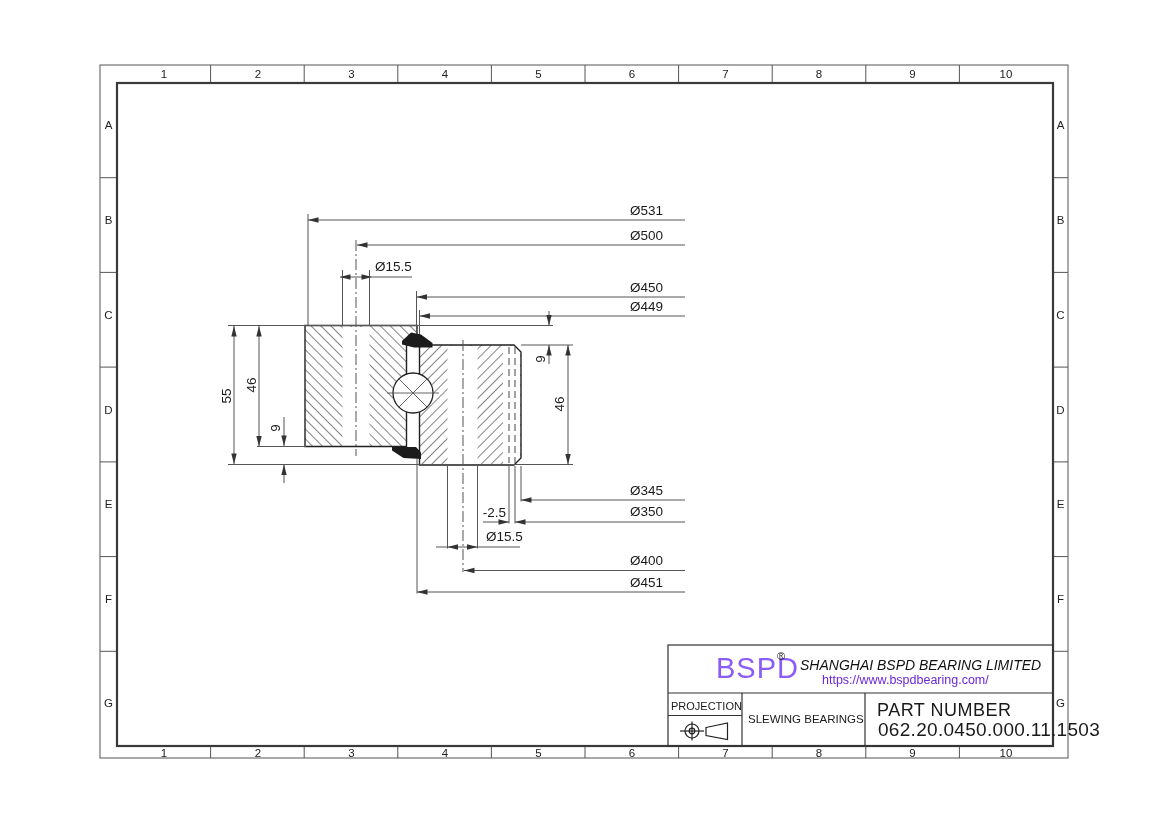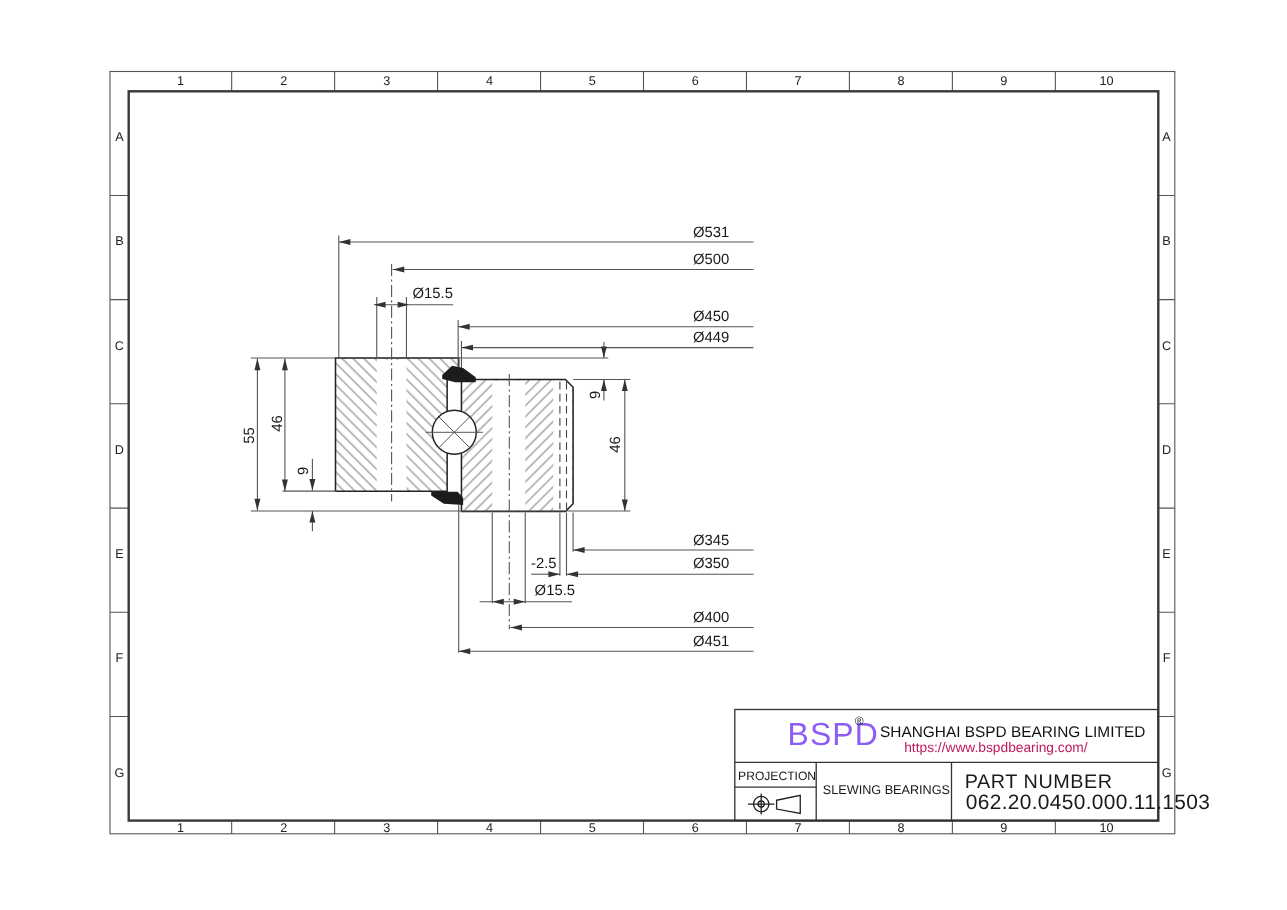--- a/index.html
+++ b/index.html
@@ -6,21 +6,21 @@
   body{width:1170px;height:827px;position:relative;font-family:"Liberation Sans",sans-serif;color:#1a1a1a;overflow:hidden;}
   #stage{position:absolute;left:0;top:0;width:1170px;height:827px;}
   svg{position:absolute;left:0;top:0;}
   svg text{font-family:"Liberation Sans",sans-serif;fill:#1a1a1a;}
   .dt{font-size:13.5px;}
   .gl{position:absolute;transform:translate(-50%,-50%);font-size:11.5px;color:#222;}
   .ov{position:absolute;white-space:nowrap;}
   .logo{font-size:29px;letter-spacing:1px;color:#8b5cf6;}
   .reg{font-size:11px;}
   .company{font-size:14px;color:#111;}
-  .url{font-size:12.5px;color:#be185d;}
+  .url{font-size:12.5px;color:#6d28d9;}
   .projlab{font-size:11px;}
   .slew{font-size:11.5px;text-align:right;}
   .pnlab{font-size:18px;letter-spacing:0.5px;}
   .pnval{font-size:19px;letter-spacing:0.3px;}
 </style>
 </head>
 <body>
 
 <div id="stage">
 
@@ -214,20 +214,20 @@
       <div class="gl" style="left: 108.5px; top: 504.3px;">E</div>
       <div class="gl" style="left: 1060.5px; top: 504.3px;">E</div>
       <div class="gl" style="left: 108.5px; top: 599px;">F</div>
       <div class="gl" style="left: 1060.5px; top: 599px;">F</div>
       <div class="gl" style="left: 108.5px; top: 703px;">G</div>
       <div class="gl" style="left: 1060.5px; top: 703px;">G</div>
     </div>
 
 <div class="ov logo" style="left:716px;top:652px;">BSPD</div>
 <div class="ov reg" style="left:777px;top:650px;">®</div>
-<div class="ov company" style="left:800px;top:657px;">SHANGHAI BSPD BEARING LIMITED</div>
+<div class="ov company" style="left:800px;top:657px;font-style:italic;">SHANGHAI BSPD BEARING LIMITED</div>
 <div class="ov url" style="left:822px;top:673px;">https://www.bspdbearing.com/</div>
 <div class="ov projlab" style="left:671px;top:700px;">PROJECTION</div>
 <div class="ov slew" style="left:748px;top:713px;">SLEWING BEARINGS</div>
 <div class="ov pnlab" style="left:877px;top:700px;">PART  NUMBER</div>
 <div class="ov pnval" style="left:878px;top:719px;">062.20.0450.000.11.1503</div>
 
 </div>
 
 </body></html>

